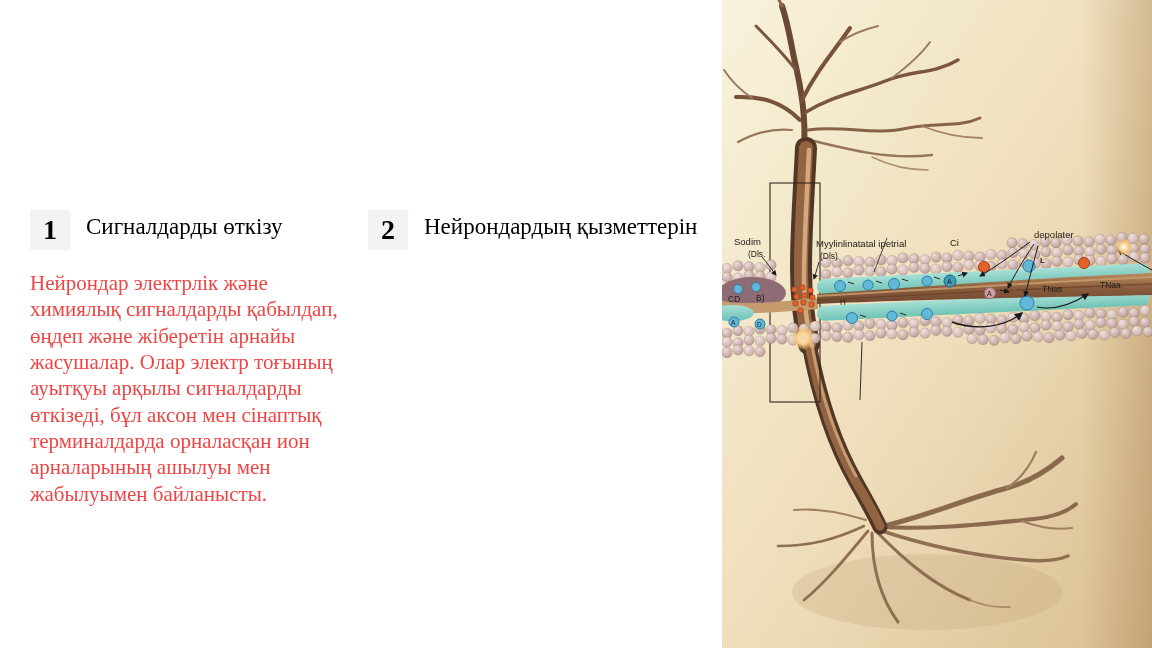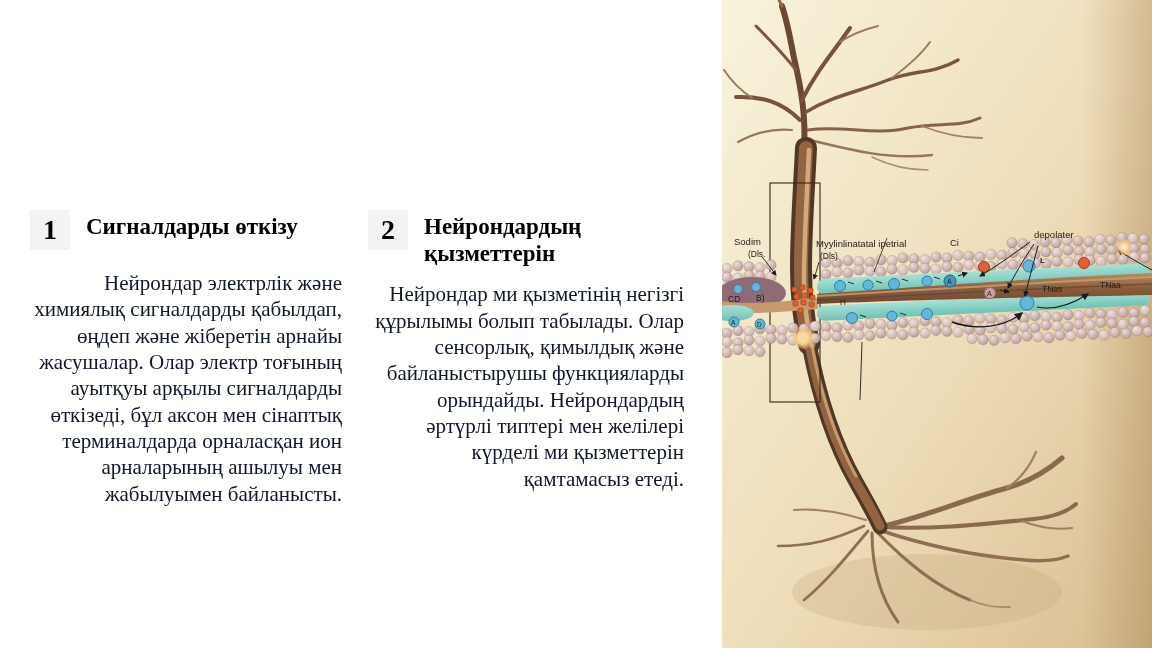--- a/index.html
+++ b/index.html
@@ -7,22 +7,22 @@
           font-family:"Liberation Serif","DejaVu Serif",serif;}
   .slide-title{position:absolute;left:40px;top:34px;width:640px;
                font-size:41px;line-height:1.18;font-weight:bold;color:#000;letter-spacing:0px;}
   .col{position:absolute;top:210px;}
   .col1{left:30px;width:322px;}
   .col2{left:368px;width:330px;}
   .sec-head{display:flex;align-items:flex-start;}
   .num-badge{flex:0 0 auto;width:40px;height:40px;background:#f4f2f3;color:#000;
              display:flex;align-items:center;justify-content:center;
              font-size:28px;font-weight:bold;}
-  .sec-title{margin-left:16px;padding-top:3px;font-size:23px;font-weight:bold;line-height:1.18;color:#000;}
-  .sec-body{margin-top:18px;font-size:21px;line-height:1.255;color:#0f172a;text-align:right;}
+  .sec-title{margin-left:16px;padding-top:3px;font-size:23px;font-weight:normal;line-height:1.18;color:#000;}
+  .sec-body{margin-top:18px;font-size:21px;line-height:1.255;color:#ef4444;}
   .col1 .sec-body{margin-top:20px;width:312px;}
   .col2 .sec-body{margin-top:14px;width:316px;}
   .illu{position:absolute;left:722px;top:0;width:430px;height:648px;}
   svg text{font-family:"Liberation Sans","DejaVu Sans",sans-serif;fill:#25201a;}
 </style>
 </head>
 <body>
 
 <div class="canvas">
 
@@ -33,21 +33,20 @@
       <div class="sec-title">Сигналдарды өткізу</div>
     </div>
     <div class="sec-body">Нейрондар электрлік және химиялық сигналдарды қабылдап, өңдеп және жіберетін арнайы жасушалар. Олар электр тоғының ауытқуы арқылы сигналдарды өткізеді, бұл аксон мен сінаптық терминалдарда орналасқан ион арналарының ашылуы мен жабылуымен байланысты.</div>
   </div>
 
   <div class="col col2">
     <div class="sec-head">
       <div class="num-badge">2</div>
       <div class="sec-title">Нейрондардың қызметтерін</div>
     </div>
-    <div class="sec-body">Нейрондар ми қызметінің негізгі құрылымы болып табылады. Олар сенсорлық, қимылдық және байланыстырушы функцияларды орындайды. Нейрондардың әртүрлі типтері мен желілері күрделі ми қызметтерін қамтамасыз етеді.</div>
   </div>
 
   <div class="illu">
     <svg viewBox="0 0 430 648" width="430" height="648">
       <defs>
         <linearGradient id="gBg" x1="0" y1="0" x2="1" y2="1">
           <stop offset="0" stop-color="#f8f3dc"></stop>
           <stop offset="0.55" stop-color="#eedcb8"></stop>
           <stop offset="1" stop-color="#d8bd90"></stop>
         </linearGradient>

